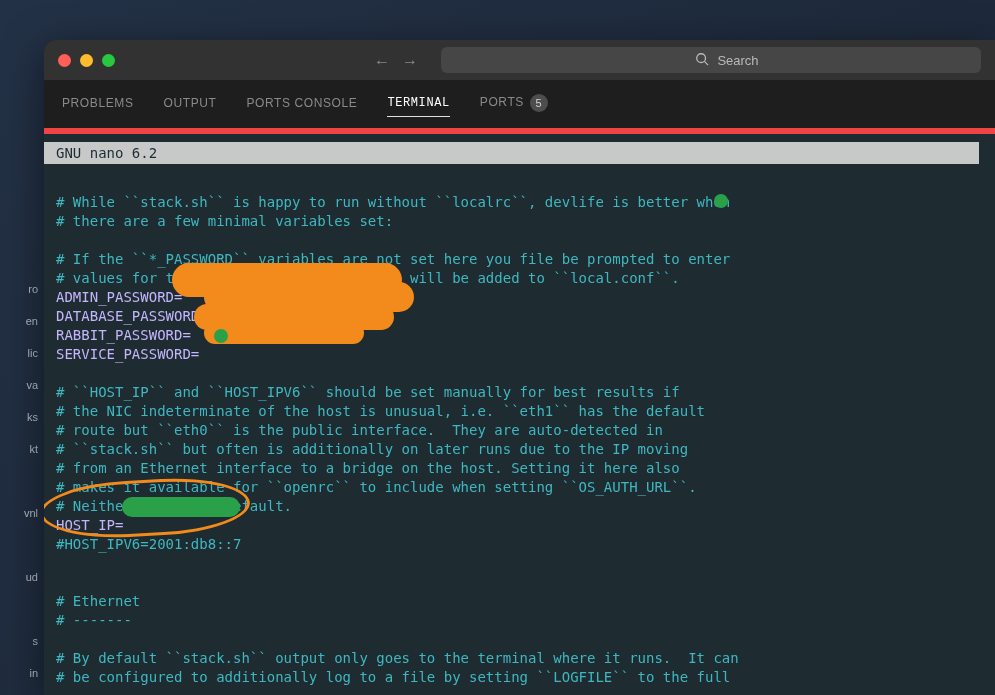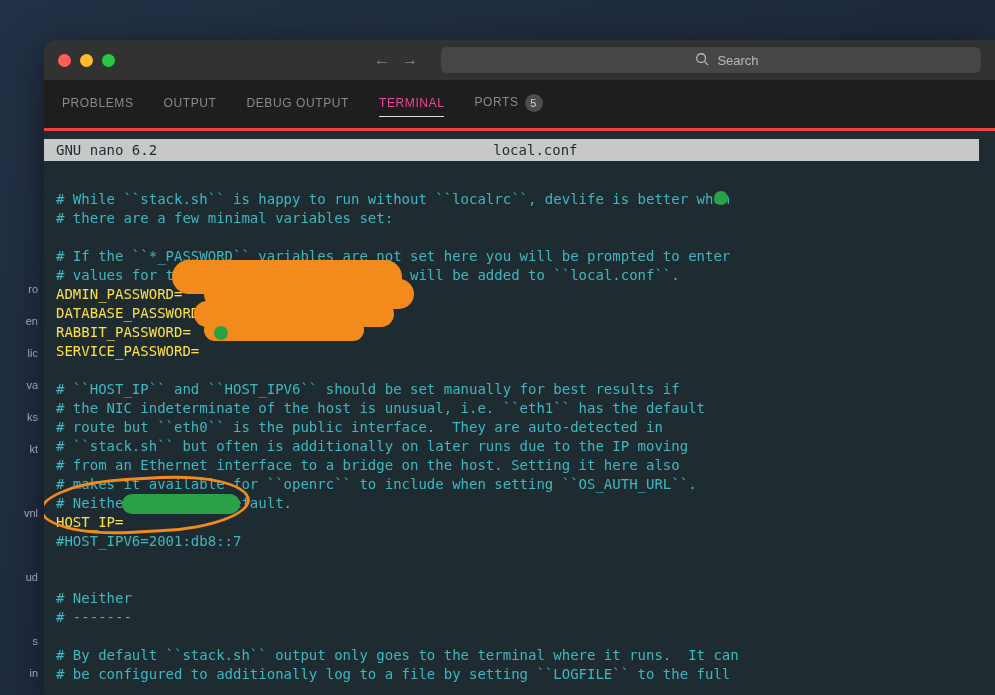--- a/index.html
+++ b/index.html
@@ -94,33 +94,34 @@
     font-size: 13px;
     margin-left: 10px;
     padding-left: 32px;
   }
   .panel-tabs {
     display: flex;
     align-items: center;
     gap: 30px;
     padding: 14px 18px 10px 18px;
     background: #1e1e1e;
-    border-bottom: 3px solid #ef4444;
+    border-bottom: 6px solid #ef4444;
   }
   .panel-tab {
     color: #8a8a8a;
     font-size: 12px;
     letter-spacing: 0.6px;
     cursor: pointer;
     padding-bottom: 6px;
   }
   .panel-tab.active {
-    color: #ec4899;
+    color: #ffffff;
     border-bottom: 1px solid #e0e0e0;
     margin-bottom: -1px;
+    font-family: Liberation Mono, monospace;
   }
   .ports-badge {
     display: inline-flex;
     align-items: center;
     justify-content: center;
     background: #4d4d4d;
     color: #d0d0d0;
     border-radius: 50%;
     width: 18px; height: 18px;
     font-size: 11px;
@@ -159,21 +160,21 @@
   .term-body {
     font-family: "Menlo","Consolas","DejaVu Sans Mono",monospace;
     font-size: 14px;
     line-height: 19px;
     padding: 10px 12px;
     white-space: pre;
     color: #e8e8e8;
     position: relative;
   }
   .c-comment { color: #3fb7c1; }
-  .c-plain   { color: #fde047; }
+  .c-plain   { color: #c4b5fd; }
   
   .redact-orange {
     position: absolute;
     background: #f28a1c;
     border-radius: 20px;
     pointer-events: none;
   }
   .redact-green {
     position: absolute;
     background: #2aa148;
@@ -241,56 +242,55 @@
             <line x1="11" y1="11" x2="15" y2="15"></line>
         </svg>
       </span>
       <span>Search</span>
     </div>
   </div>
 
   <div class="panel-tabs">
     <div class="panel-tab"><span>PROBLEMS</span></div>
     <div class="panel-tab"><span>OUTPUT</span></div>
-    <div class="panel-tab"><span>DEBUG OUTPUT</span></div>
+    <div class="panel-tab"><span>PORTS CONSOLE</span></div>
     <div class="panel-tab active"><span>TERMINAL</span></div>
     <div class="panel-tab"><span>PORTS</span><span class="ports-badge">5</span></div>
   </div>
 
   <div class="terminal">
     <div class="terminal-inner">
 
       <div class="nano-header">
         <span class="nh-left">  GNU nano 6.2</span>
-        <span class="nh-center">local.conf</span>
       </div>
 
       <div class="term-body">
 <span class="c-comment"># While ``stack.sh`` is happy to run without ``localrc``, devlife is better when</span>
 <span class="c-comment"># there are a few minimal variables set:</span>
 <span class="c-comment"></span>
-<span class="c-comment"># If the ``*_PASSWORD`` variables are not set here you will be prompted to enter</span>
+<span class="c-comment"># If the ``*_PASSWORD`` variables are not set here you file be prompted to enter</span>
 <span class="c-comment"># values for them by ``stack.sh``and they will be added to ``local.conf``.</span>
 <span class="c-plain">ADMIN_PASSWORD=</span>
 <span class="c-plain">DATABASE_PASSWORD=</span>
 <span class="c-plain">RABBIT_PASSWORD=</span>
 <span class="c-plain">SERVICE_PASSWORD=</span>
 <span class="c-comment"></span>
 <span class="c-comment"># ``HOST_IP`` and ``HOST_IPV6`` should be set manually for best results if</span>
 <span class="c-comment"># the NIC indeterminate of the host is unusual, i.e. ``eth1`` has the default</span>
 <span class="c-comment"># route but ``eth0`` is the public interface.  They are auto-detected in</span>
 <span class="c-comment"># ``stack.sh`` but often is additionally on later runs due to the IP moving</span>
 <span class="c-comment"># from an Ethernet interface to a bridge on the host. Setting it here also</span>
 <span class="c-comment"># makes it available for ``openrc`` to include when setting ``OS_AUTH_URL``.</span>
 <span class="c-comment"># Neither is set by default.</span>
 <span class="c-plain">HOST_IP=</span>
 <span class="c-comment">#HOST_IPV6=2001:db8::7</span>
 <span class="c-comment"></span>
 <span class="c-comment"></span>
-<span class="c-comment"># Neither</span>
+<span class="c-comment"># Ethernet</span>
 <span class="c-comment"># -------</span>
 <span class="c-comment"></span>
 <span class="c-comment"># By default ``stack.sh`` output only goes to the terminal where it runs.  It can</span>
 <span class="c-comment"># be configured to additionally log to a file by setting ``LOGFILE`` to the full</span>
 
         
         <div class="redact-orange" style="left:128px; top:99px;  width:230px; height:34px;"></div>
         <div class="redact-orange" style="left:160px; top:118px; width:210px; height:30px;"></div>
         <div class="redact-orange" style="left:150px; top:140px; width:200px; height:26px;"></div>
         <div class="redact-orange" style="left:160px; top:158px; width:160px; height:22px; border-radius:14px;"></div>

